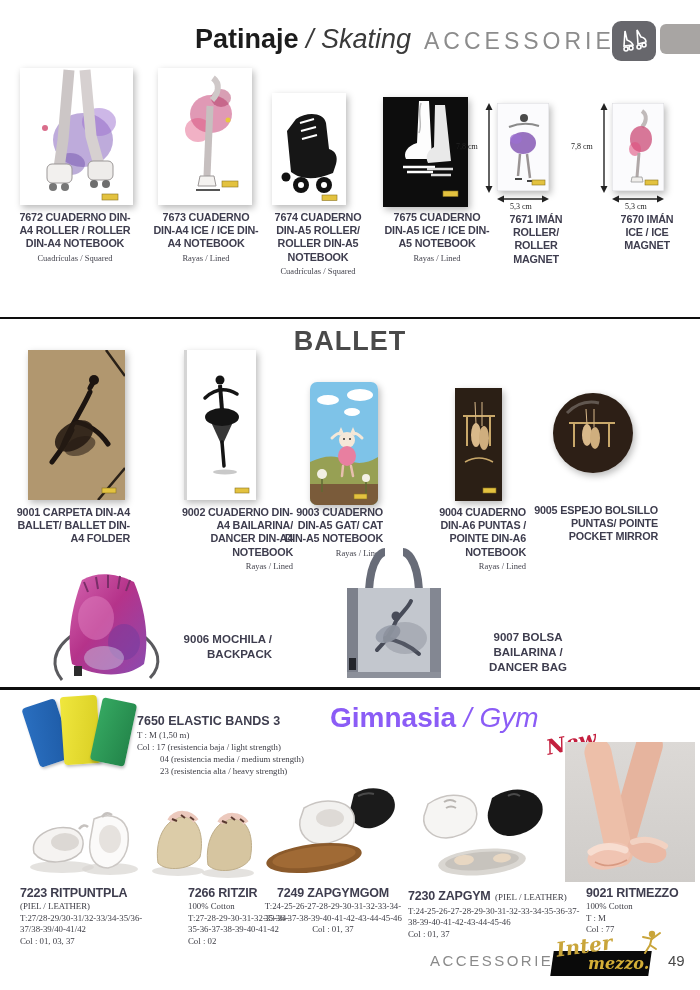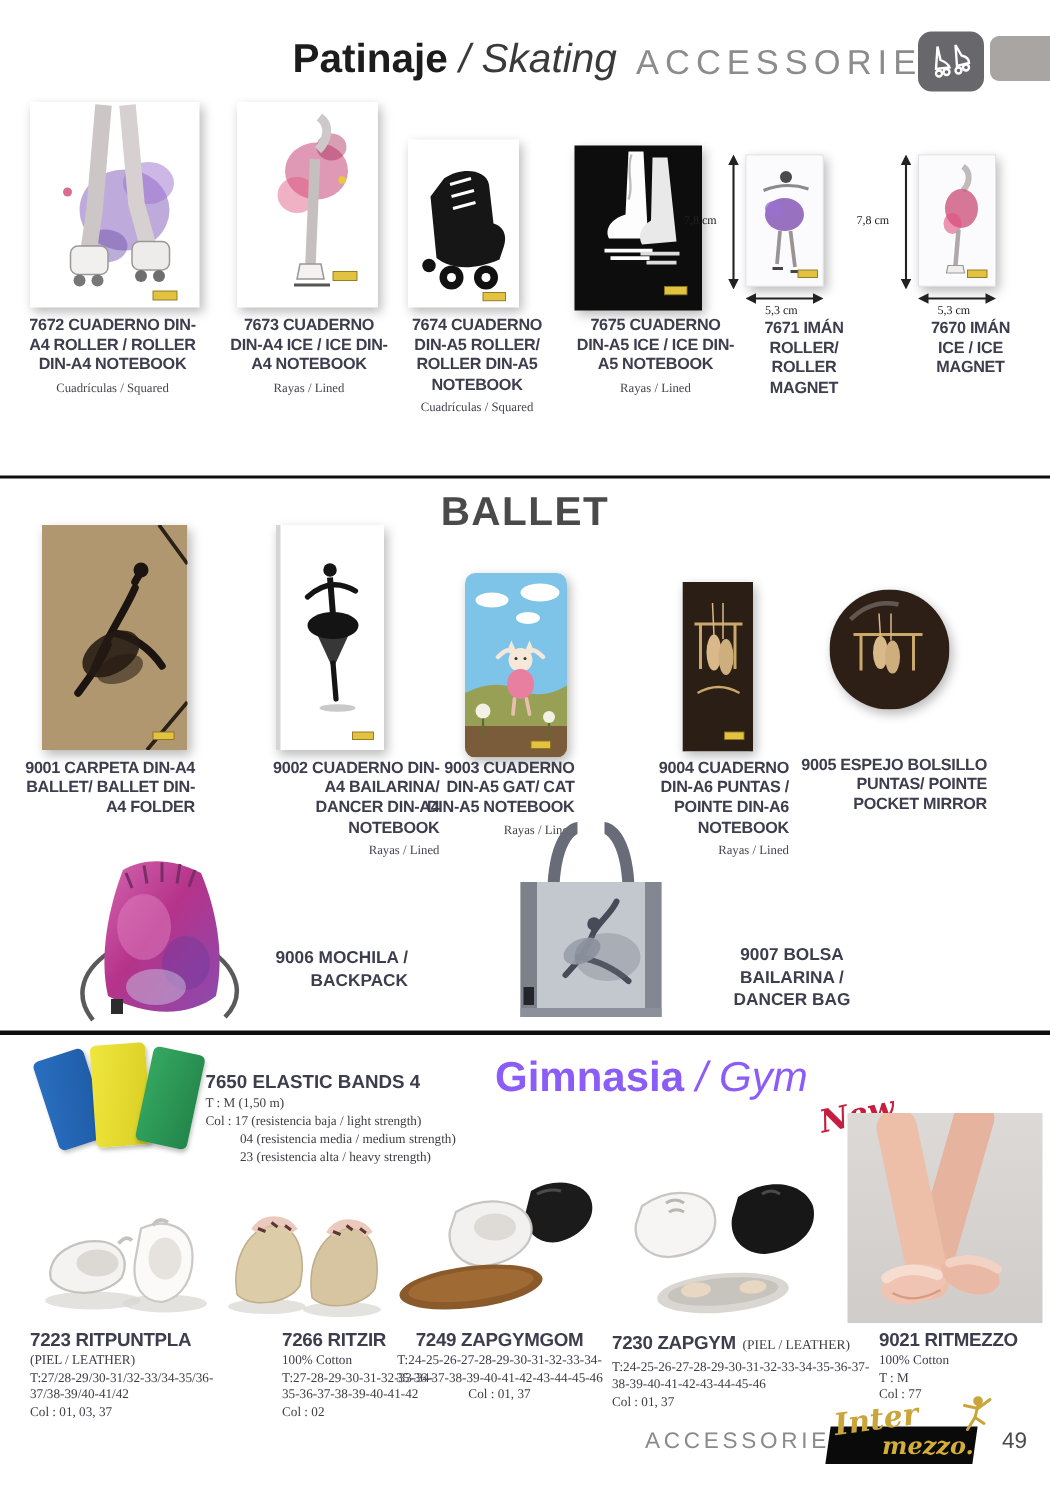--- a/index.html
+++ b/index.html
@@ -353,21 +353,21 @@
     </svg>
   </div>
   <div class="bag-label ta-c" style="left:477px; top:630px; width:102px;">9007 BOLSA BAILARINA / DANCER BAG</div>
 
   <div class="divider" style="top:687px; height:3px;"></div>
 
   <div class="band" style="left:30px; top:702px; width:35px; height:62px; background:linear-gradient(100deg,#2a6fc0,#1d5aa5); transform:rotate(-18deg);"></div>
   <div class="band" style="left:62px; top:696px; width:37px; height:68px; background:linear-gradient(100deg,#f0e73e,#d8cd22); transform:rotate(-4deg);"></div>
   <div class="band" style="left:96px; top:700px; width:35px; height:64px; background:linear-gradient(100deg,#35a861,#23854a); transform:rotate(12deg);"></div>
 
-  <div class="bands-name" style="left:137px; top:714px;">7650 ELASTIC BANDS 4</div>
+  <div class="bands-name" style="left:137px; top:714px;">7650 ELASTIC BANDS 3</div>
   <div class="detail" style="left:137px; top:730px;">T : M (1,50 m)</div>
   <div class="detail" style="left:137px; top:742px;">Col : 17 (resistencia baja / light strength)</div>
   <div class="detail" style="left:160px; top:754px;">04 (resistencia media / medium strength)</div>
   <div class="detail" style="left:160px; top:766px;">23 (resistencia alta / heavy strength)</div>
 
   <div class="gym-title" style="left:330px; top:702px;">
     <span>Gimnasia</span>
     <span class="it">/ Gym</span>
   </div>
   <div class="new-label" style="left:546px; top:730px;">New</div>

